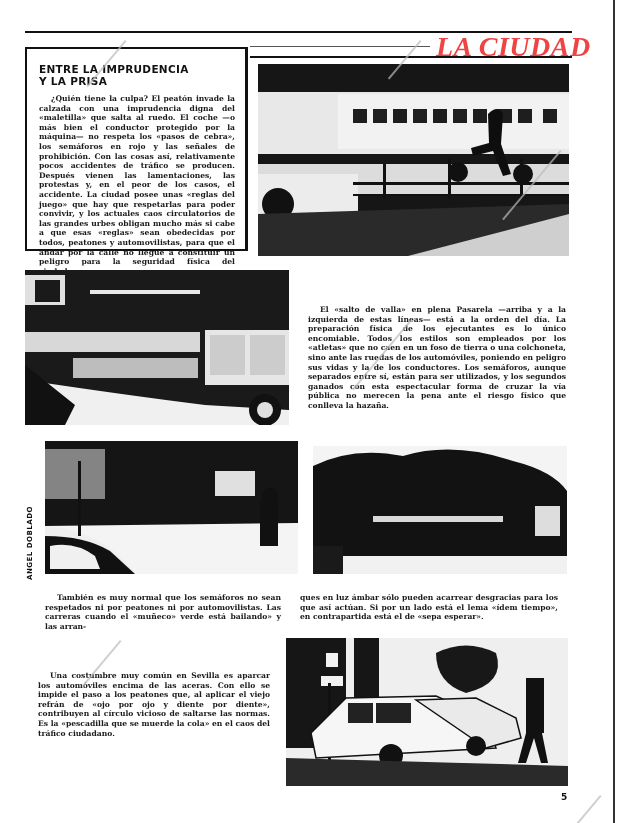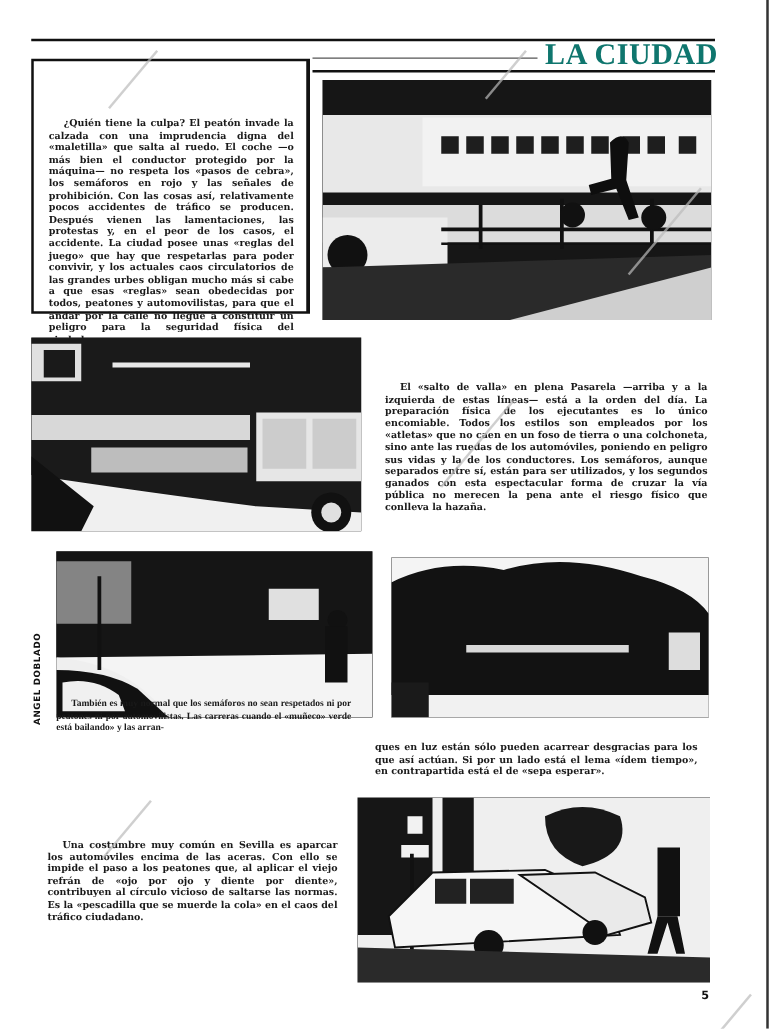--- a/index.html
+++ b/index.html
@@ -1,18 +1,18 @@
 <!DOCTYPE html>
 <html><head>
 <meta charset="utf-8">
 <style>
   html, body { margin: 0; padding: 0; background: #ffffff; }
   body { width: 620px; height: 823px; position: relative; overflow: hidden; font-family: "DejaVu Serif", serif; color: #111; }
   .rule { position: absolute; background: #111; }
-  .section-title { position: absolute; left: 436px; top: 31px; font-family: "Liberation Serif", serif; font-weight: bold; font-size: 24px; letter-spacing: 0.5px; color: #0f766e; }
+  .section-title { position: absolute; left: 436px; top: 31px; font-family: "Liberation Serif", serif; font-weight: bold; font-size: 28px; letter-spacing: 0.5px; color: #ef4444; font-style: italic; }
   .box { position: absolute; left: 25px; top: 47px; width: 218px; height: 200px; border: 2px solid #111; border-right-width: 3px; background: #fff; }
   .box-title { position: absolute; left: 12px; top: 14px; font-family: "DejaVu Sans", sans-serif; font-weight: bold; font-size: 10.5px; line-height: 12px; letter-spacing: 0.3px; }
   .txt { position: absolute; font-family: "DejaVu Serif", serif; font-weight: bold; font-size: 7.6px; line-height: 9.6px; text-align: justify; color: #1a1a1a; }
   .txt p { margin: 0; text-indent: 12px; }
   .photo { position: absolute; overflow: hidden; background: #222; }
   .credit { position: absolute; left: 26px; top: 480px; width: 14px; height: 100px; }
   .credit span { position: absolute; left: 0; top: 100px; transform-origin: 0 0; transform: rotate(-90deg); font-family: "DejaVu Sans", sans-serif; font-weight: bold; font-size: 7px; letter-spacing: 0.5px; white-space: nowrap; }
   .pagenum { position: absolute; left: 561px; top: 792px; font-family: "DejaVu Sans", sans-serif; font-weight: bold; font-size: 9px; }
   .wm { position: absolute; width: 1.5px; background: #bbb; transform: rotate(40deg); transform-origin: 0 0; opacity: 0.7; }
 </style>
@@ -20,20 +20,24 @@
 <body>
 
 <div class="rule" style="left:25px; top:31px; width:547px; height:2px;"></div>
 <div class="rule" style="left:250px; top:56px; width:322px; height:2px;"></div>
 <div class="rule" style="left:250px; top:46px; width:180px; height:1px; background:#555;"></div>
 <div class="rule" style="left:613px; top:0px; width:2px; height:823px; background:#333;"></div>
 
 <div class="section-title">LA CIUDAD</div>
 
 <div class="box">
+  <div class="box-title">
+    <div>ENTRE LA IMPRUDENCIA</div>
+    <div>Y LA PRISA</div>
+  </div>
   <div class="txt" style="left:12px; top:45px; width:196px;">
     <p>¿Quién tiene la culpa? El peatón invade la calzada con una imprudencia digna del «maletilla» que salta al ruedo. El coche —o más bien el conductor protegido por la máquina— no respeta los «pasos de cebra», los semáforos en rojo y las señales de prohibición. Con las cosas así, relativamente pocos accidentes de tráfico se producen. Después vienen las lamentaciones, las protestas y, en el peor de los casos, el accidente. La ciudad posee unas «reglas del juego» que hay que respetarlas para poder convivir, y los actuales caos circulatorios de las grandes urbes obligan mucho más si cabe a que esas «reglas» sean obedecidas por todos, peatones y automovilistas, para que el andar por la calle no llegue a constituir un peligro para la seguridad física del ciudadano.</p>
   </div>
 </div>
 
 <div class="photo" style="left:258px; top:64px; width:311px; height:192px;">
   <svg width="311" height="192" viewBox="0 0 311 192">
     <rect width="311" height="192" fill="#161616"></rect>
     <rect x="0" y="28" width="311" height="62" fill="#e8e8e8"></rect>
     <rect x="80" y="30" width="231" height="55" fill="#f2f2f2"></rect>
@@ -110,25 +114,25 @@
   <svg width="254" height="128" viewBox="0 0 254 128">
     <rect width="254" height="128" fill="#f4f4f4"></rect>
     <path d="M0 20 Q40 0 90 10 Q140 -5 200 15 Q240 25 254 45 L254 110 L0 110z" fill="#121212"></path>
     <rect x="0" y="110" width="254" height="18" fill="#f1f1f1"></rect>
     <rect x="60" y="70" width="130" height="6" fill="#d8d8d8"></rect>
     <rect x="222" y="60" width="25" height="30" fill="#dddddd"></rect>
     <rect x="0" y="100" width="30" height="28" fill="#1a1a1a"></rect>
   </svg>
 </div>
 
-<div class="txt" style="left:45px; top:558px; width:236px;font-family:Liberation Serif, serif;">
+<div class="txt" style="left:45px; top:593px; width:236px;">
   <p>También es muy normal que los semáforos no sean respetados ni por peatones ni por automovilistas. Las carreras cuando el «muñeco» verde está bailando» y las arran-</p>
 </div>
 <div class="txt" style="left:300px; top:593px; width:258px;">
-  <p style="text-indent:0">ques en luz están sólo pueden acarrear desgracias para los que así actúan. Si por un lado está el lema «ídem tiempo», en contrapartida está el de «sepa esperar».</p>
+  <p style="text-indent:0">ques en luz ámbar sólo pueden acarrear desgracias para los que así actúan. Si por un lado está el lema «ídem tiempo», en contrapartida está el de «sepa esperar».</p>
 </div>
 
 <div class="txt" style="left:38px; top:671px; width:232px;">
   <p>Una costumbre muy común en Sevilla es aparcar los automóviles encima de las aceras. Con ello se impide el paso a los peatones que, al aplicar el viejo refrán de «ojo por ojo y diente por diente», contribuyen al círculo vicioso de saltarse las normas. Es la «pescadilla que se muerde la cola» en el caos del tráfico ciudadano.</p>
 </div>
 
 <div class="photo" style="left:286px; top:638px; width:282px; height:148px;">
   <svg width="282" height="148" viewBox="0 0 282 148">
     <rect width="282" height="148" fill="#efefef"></rect>
     <rect x="0" y="0" width="60" height="110" fill="#161616"></rect>

